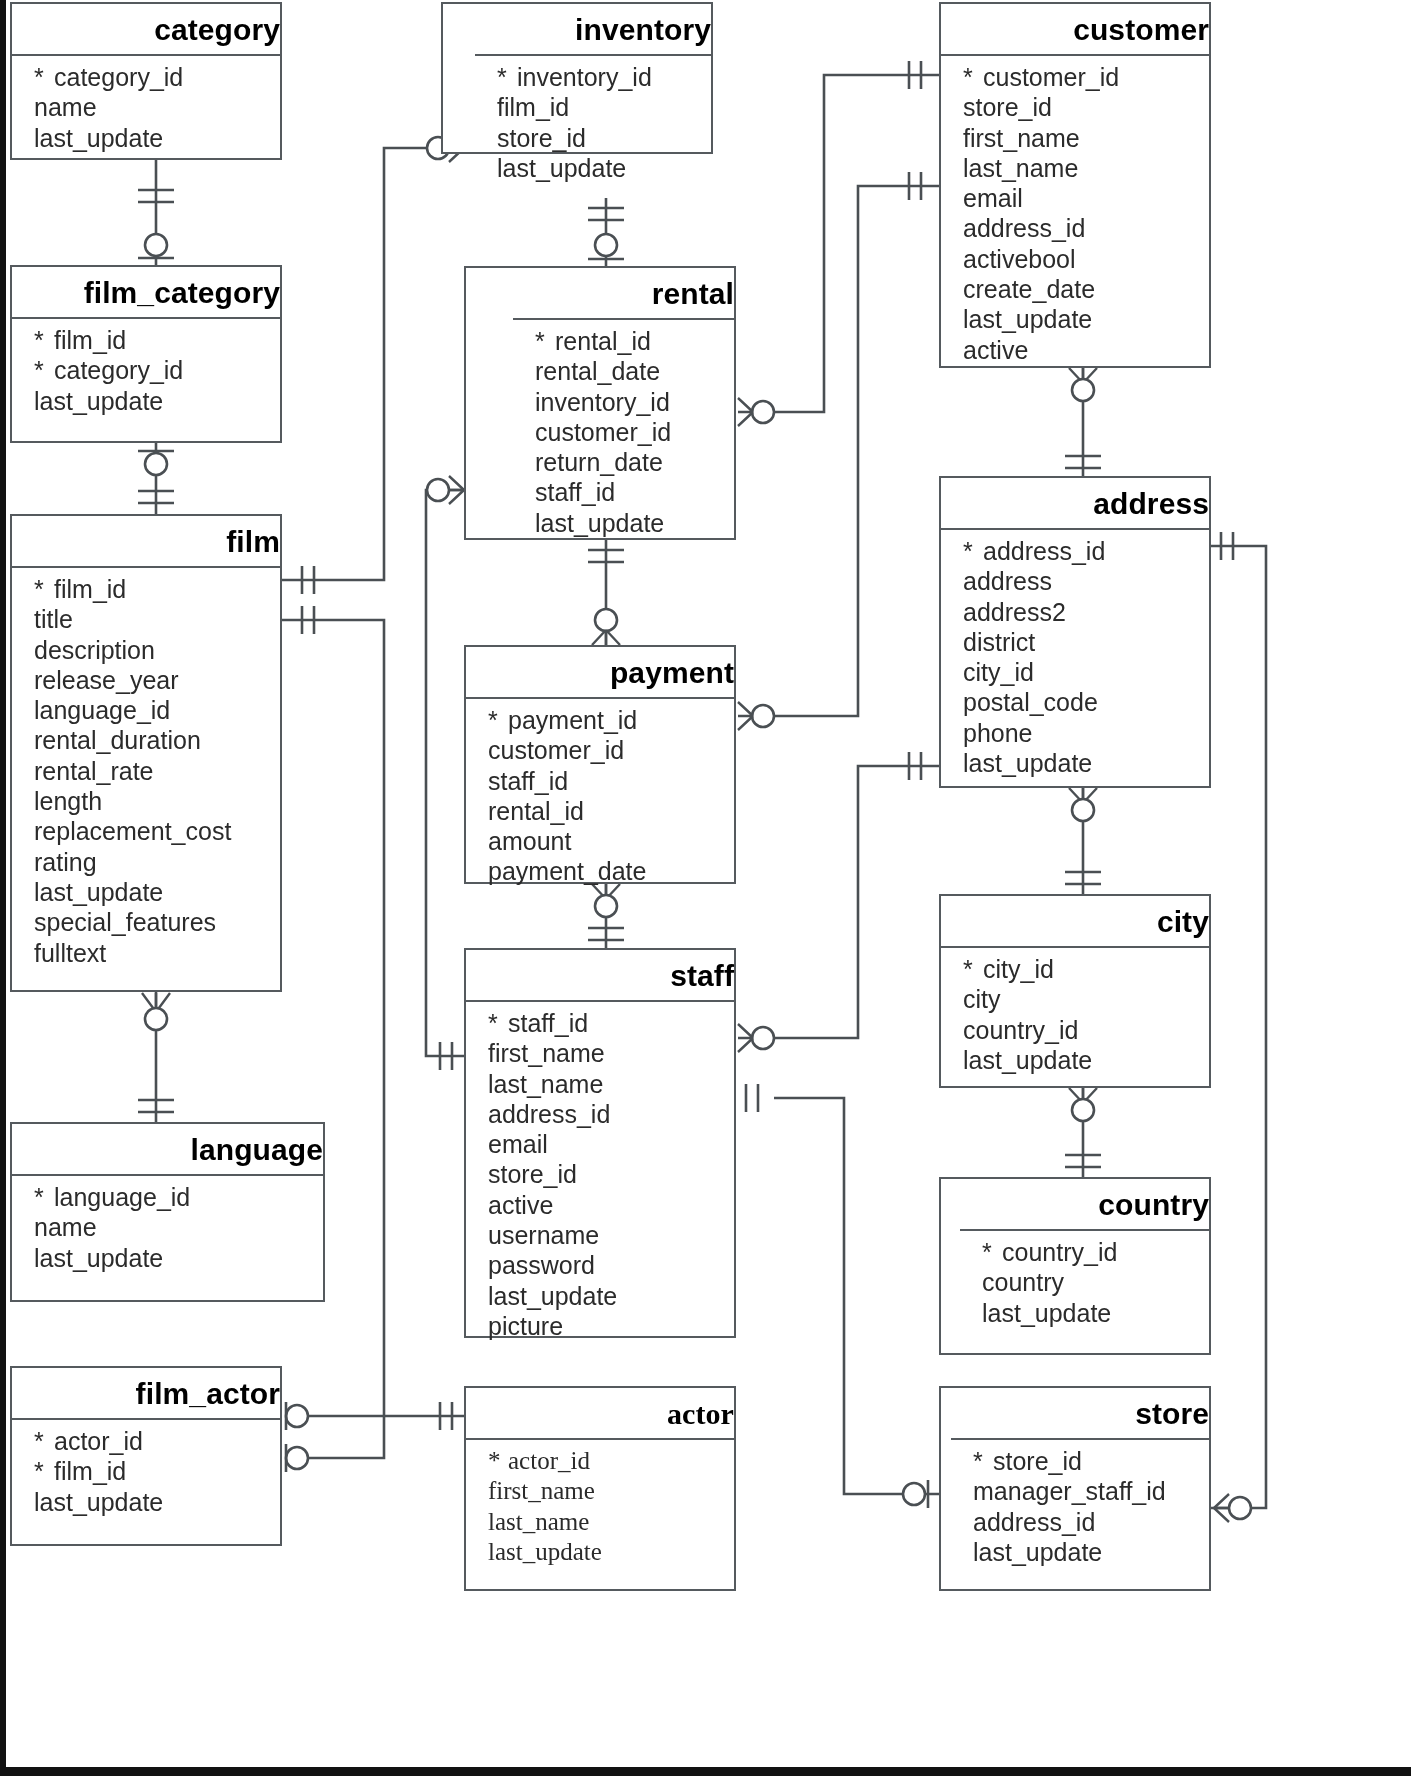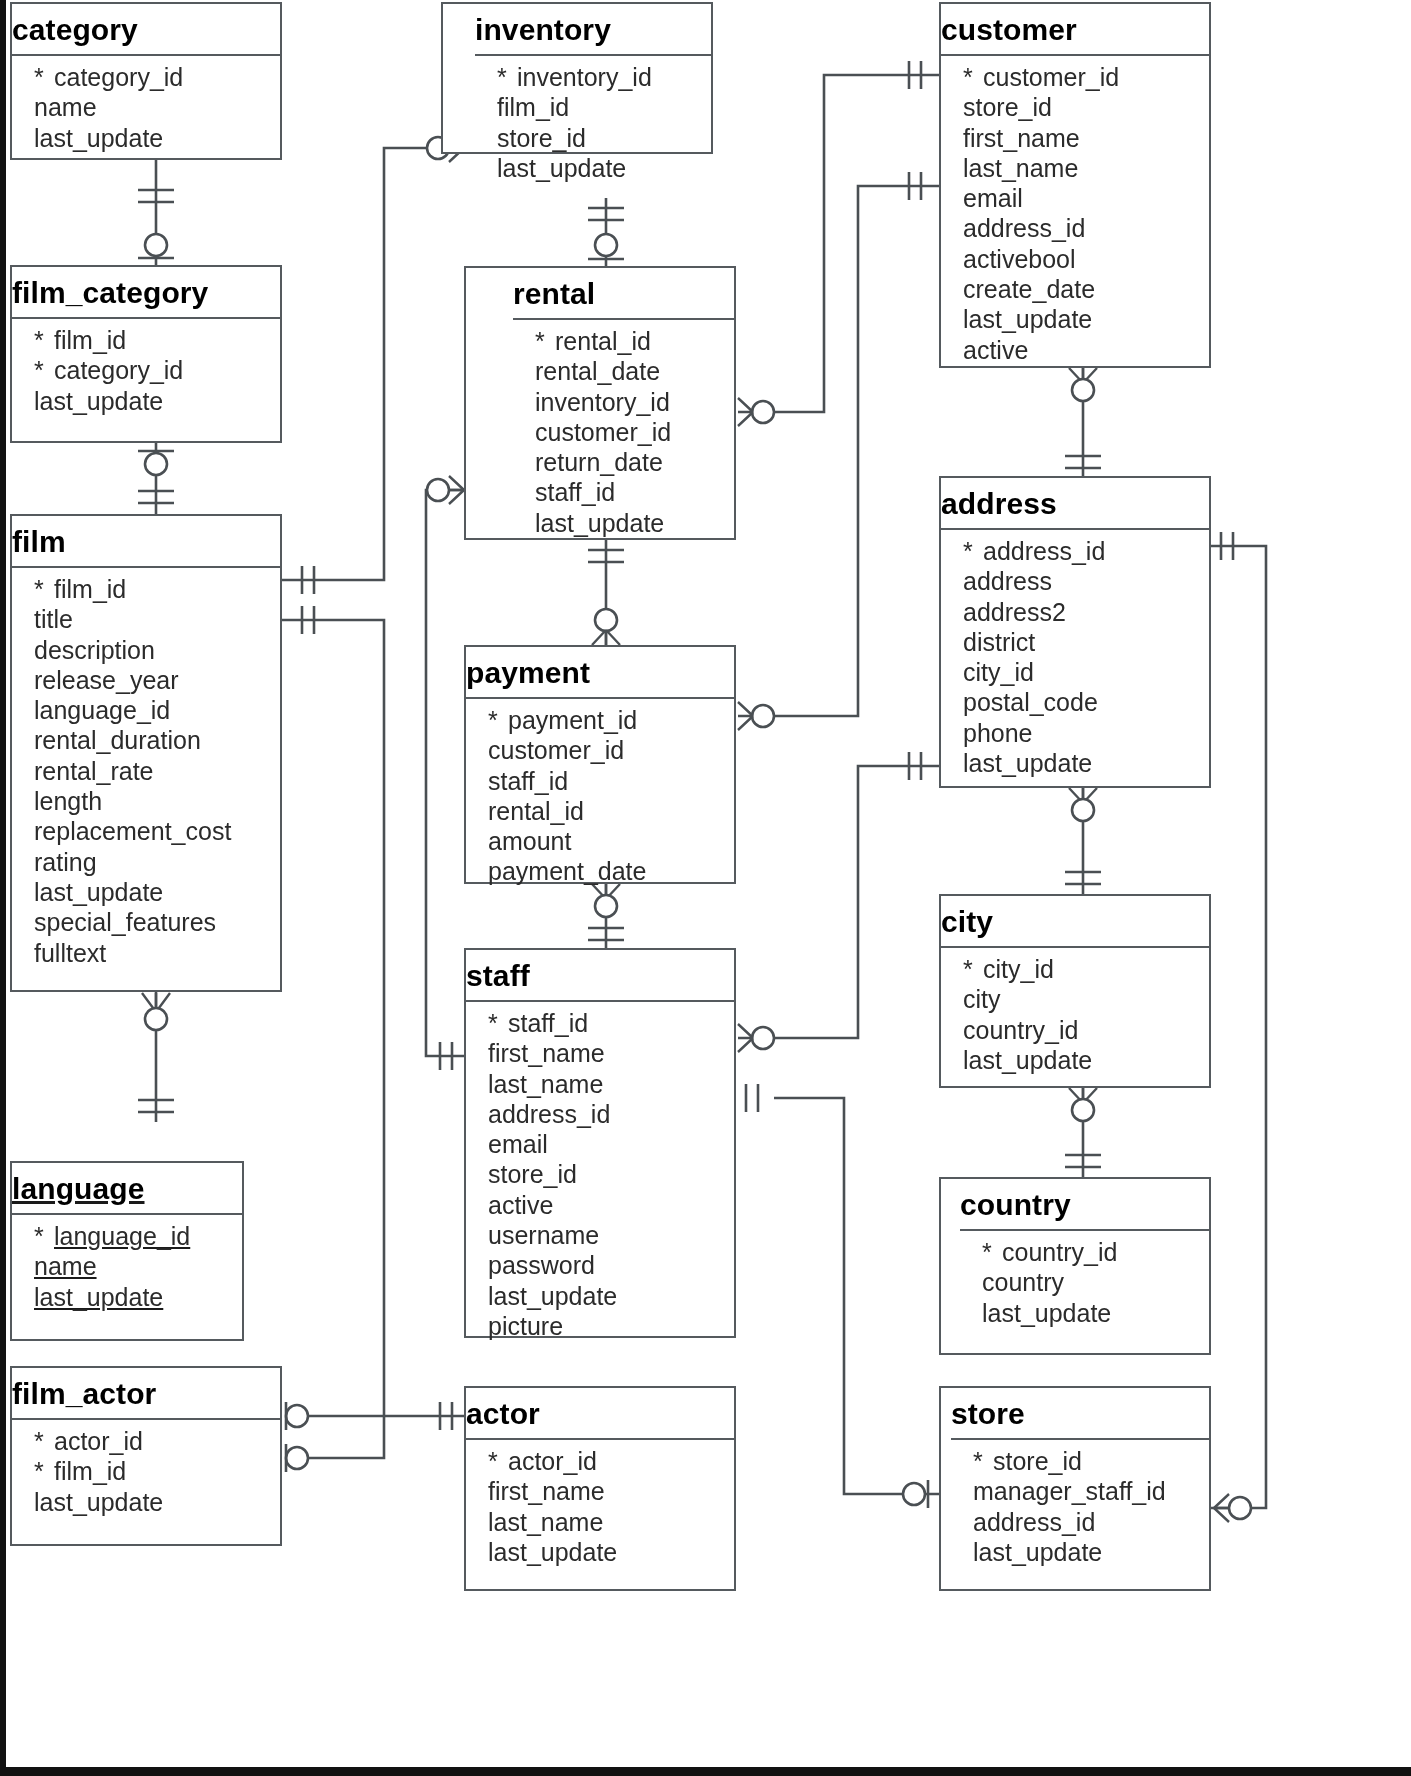--- a/index.html
+++ b/index.html
@@ -20,21 +20,21 @@
 
   .entity{
     position:absolute;
     background:#ffffff;
     border:2px solid #555a5e;
     box-sizing:border-box;
     z-index:5;
   }
   .entity .ent-title{
     height:52px;line-height:52px;
-    text-align:left;
+    text-align:right;
     font-size:30px;
     font-weight:bold;
     color:#000;
     border-bottom:2px solid #555a5e;
     letter-spacing:.1px;
     box-sizing:border-box;
     white-space:nowrap;
   }
   .entity .ent-cols{
     padding:6px 0 0 0;
@@ -204,21 +204,21 @@
       <div class="col"><span class="name">rental_rate</span></div>
       <div class="col"><span class="name">length</span></div>
       <div class="col"><span class="name">replacement_cost</span></div>
       <div class="col"><span class="name">rating</span></div>
       <div class="col"><span class="name">last_update</span></div>
       <div class="col"><span class="name">special_features</span></div>
       <div class="col"><span class="name">fulltext</span></div>
     </div>
   </div>
 
-  <div class="entity" style="left:4px;  top:1161px; width:234px; height:180px;text-decoration:underline;">
+  <div class="entity" style="left:4px;  top:1122px; width:315px; height:180px;">
     <div class="ent-title">language</div>
     <div class="ent-cols">
       <div class="col is-pk"><span class="pk">*</span><span class="name">language_id</span></div>
       <div class="col"><span class="name">name</span></div>
       <div class="col"><span class="name">last_update</span></div>
     </div>
   </div>
 
   <div class="entity" style="left:4px;  top:1366px; width:272px; height:180px;">
     <div class="ent-title">film_actor</div>
@@ -274,21 +274,21 @@
       <div class="col"><span class="name">email</span></div>
       <div class="col"><span class="name">store_id</span></div>
       <div class="col"><span class="name">active</span></div>
       <div class="col"><span class="name">username</span></div>
       <div class="col"><span class="name">password</span></div>
       <div class="col"><span class="name">last_update</span></div>
       <div class="col"><span class="name">picture</span></div>
     </div>
   </div>
 
-  <div class="entity" style="left:458px; top:1386px; width:272px; height:205px;">
+  <div class="entity" style="left:458px; top:1386px; width:272px; height:205px;font-family:Liberation Serif, serif;">
     <div class="ent-title">actor</div>
     <div class="ent-cols">
       <div class="col is-pk"><span class="pk">*</span><span class="name">actor_id</span></div>
       <div class="col"><span class="name">first_name</span></div>
       <div class="col"><span class="name">last_name</span></div>
       <div class="col"><span class="name">last_update</span></div>
     </div>
   </div>
 
   <div class="entity" style="left:933px; top:2px;   width:272px; height:366px;">

